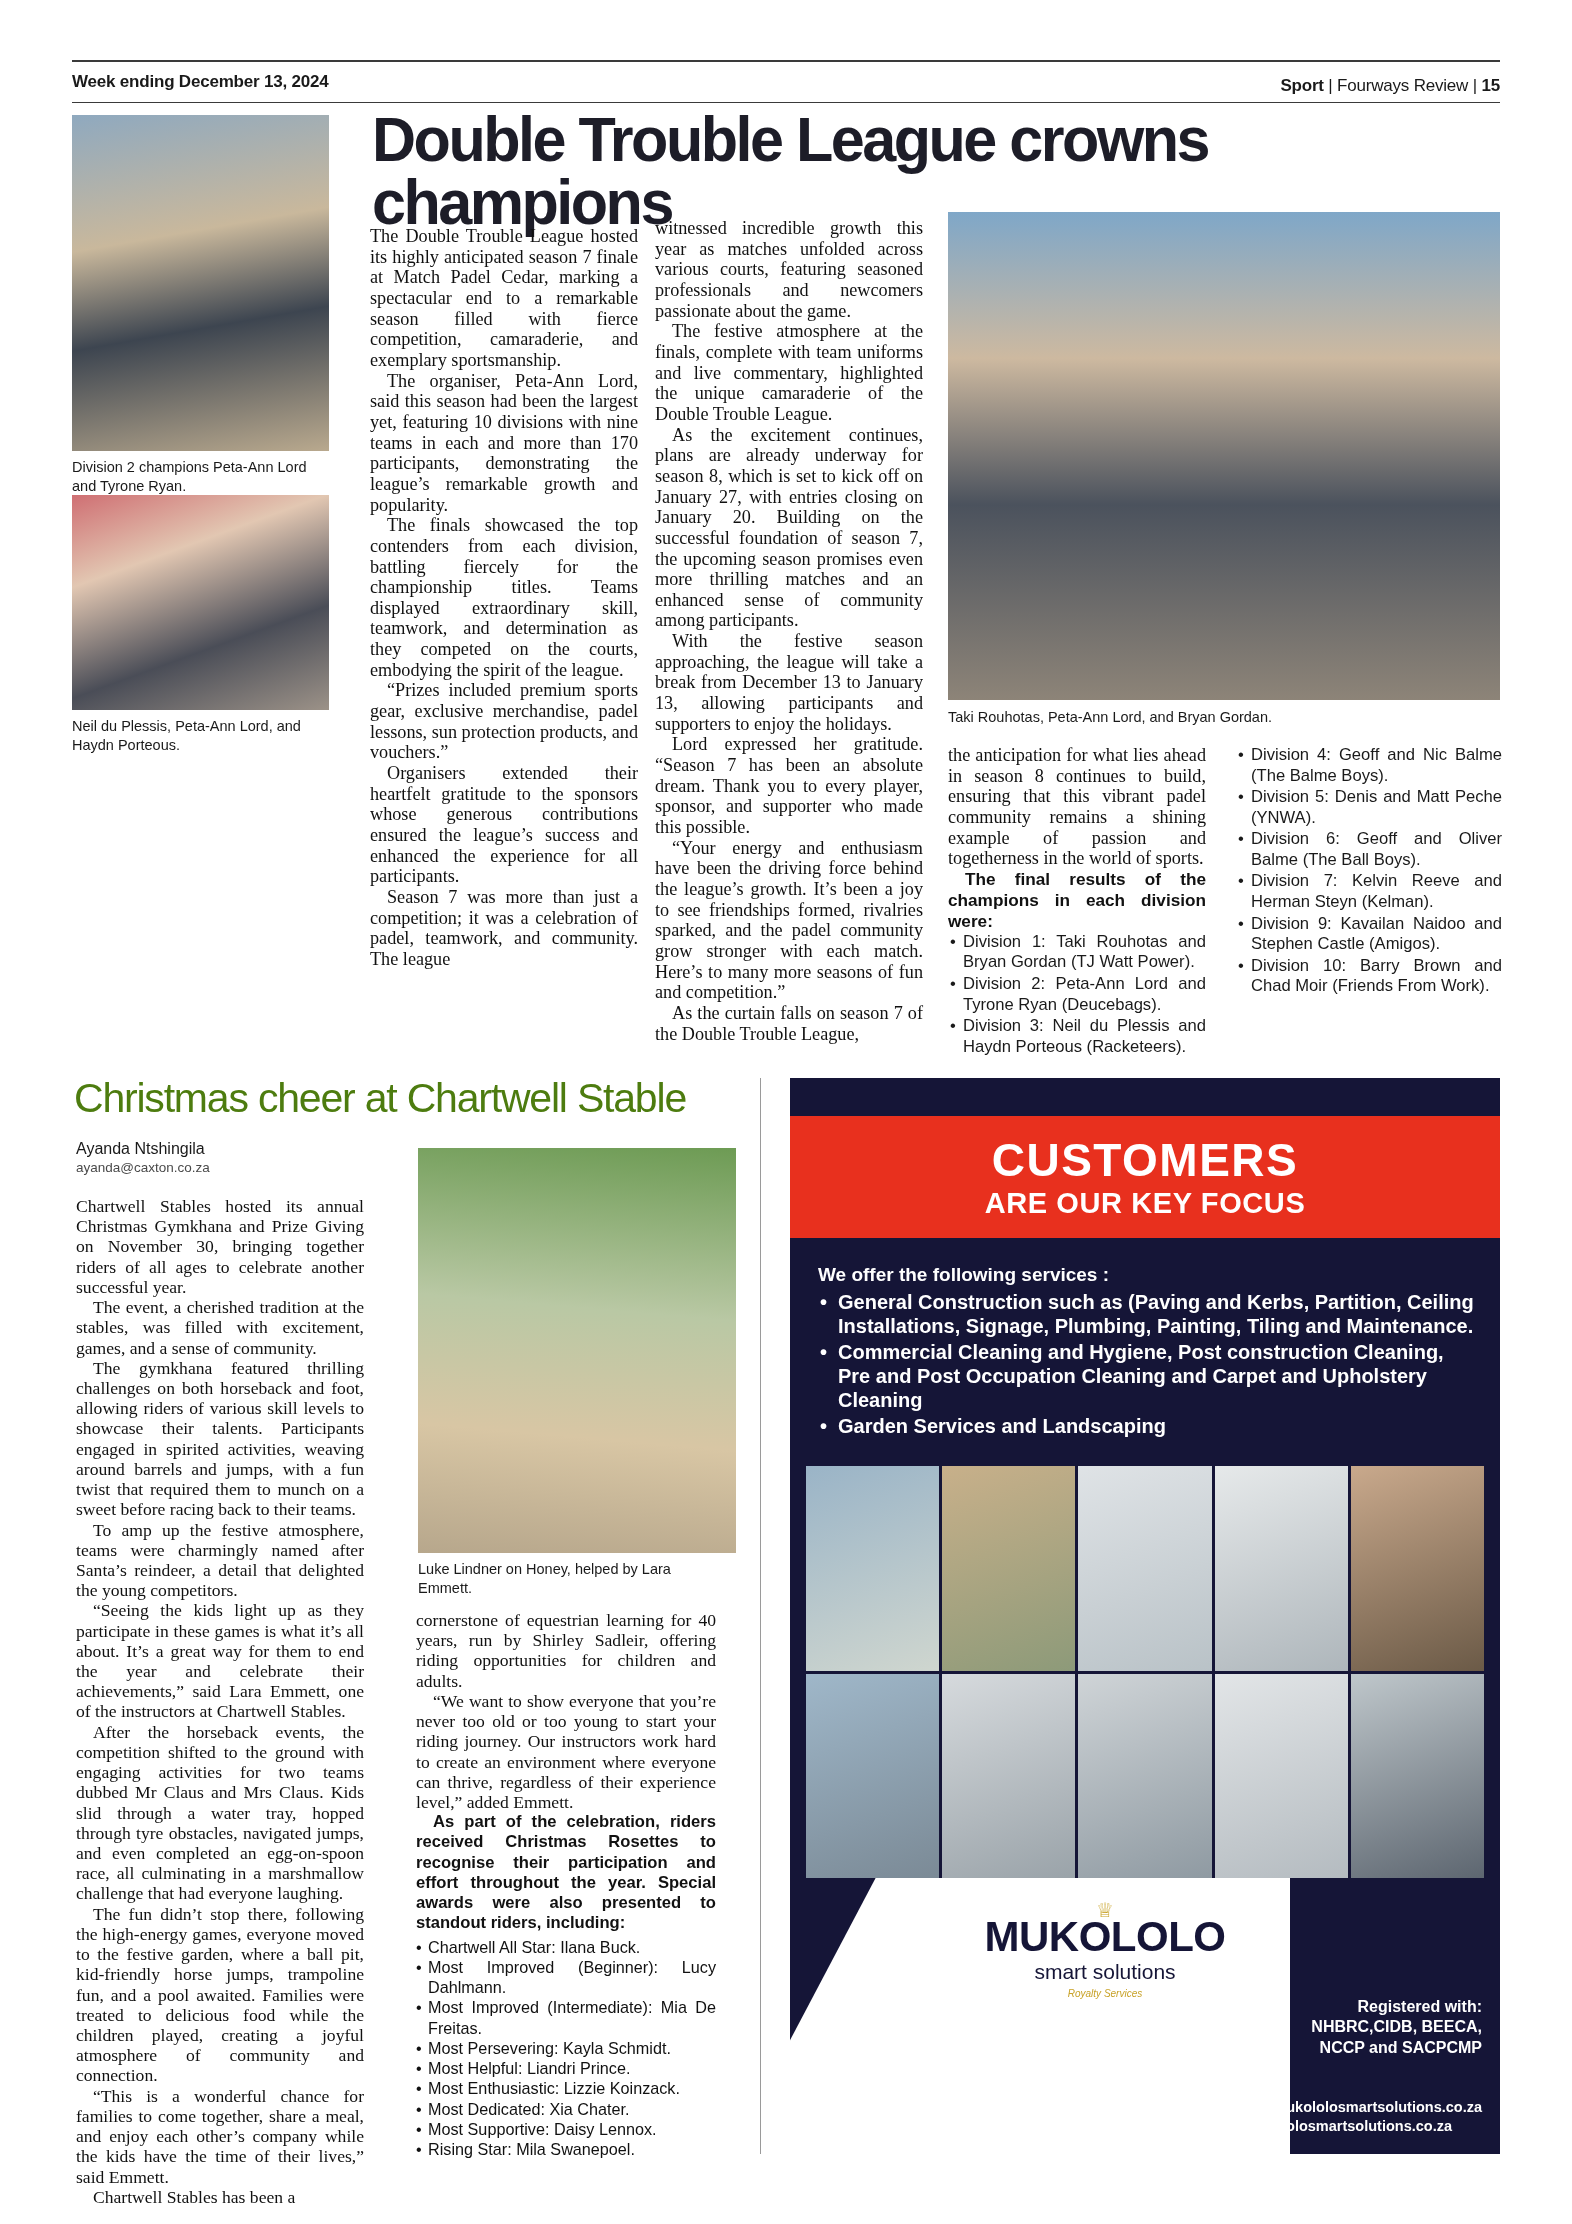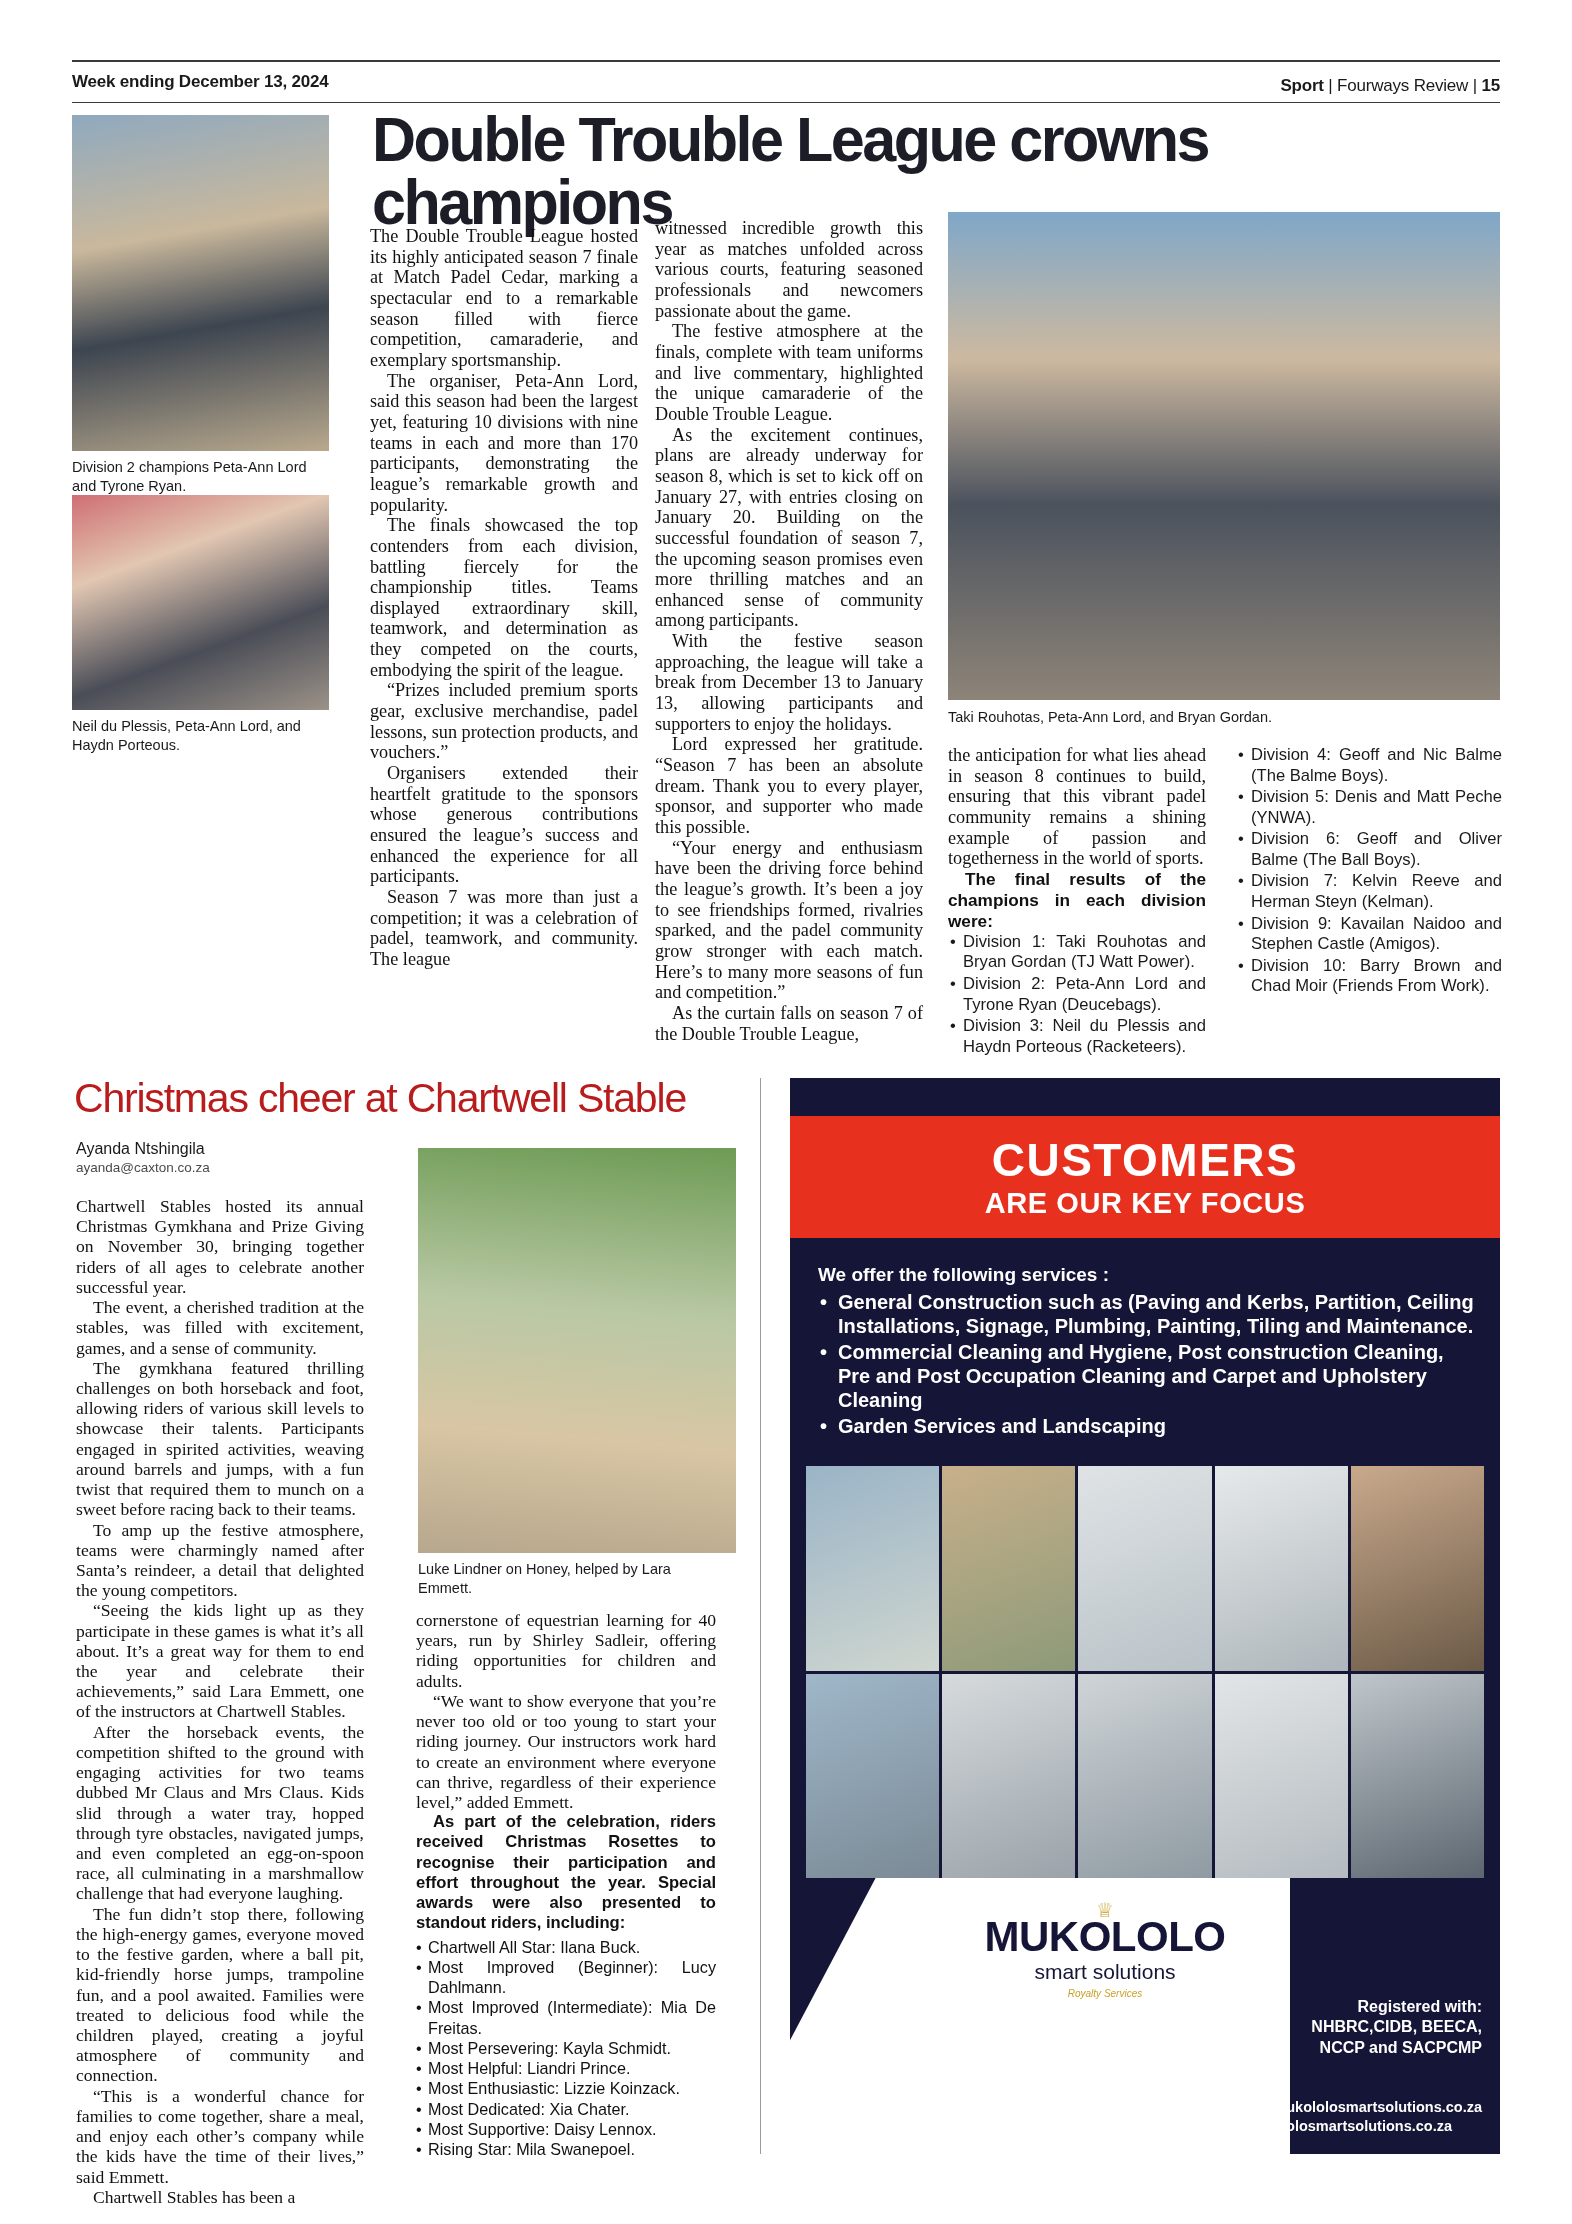--- a/index.html
+++ b/index.html
@@ -74,21 +74,21 @@
     list-style: none;
   }
   .bullets li { padding-left: 15px; position: relative; margin-bottom: 1px; }
   .bullets li::before { content: "\2022"; position: absolute; left: 2px; top: 0; }
 
   
   .sub-headline {
     position: absolute; left: 74px; top: 1078px; width: 700px;
     font-family: "Liberation Sans", sans-serif;
     font-size: 41px; font-weight: normal; letter-spacing: -1.2px;
-    color: #b91c1c; line-height: 1.0;
+    color: #4d7c0f; line-height: 1.0;
   }
   .byline {
     position: absolute; left: 76px; top: 1140px;
     font-family: "Liberation Sans", sans-serif; font-size: 16px; color: #1a1a1a;
   }
   .byline .mail { display: block; font-size: 13.5px; color: #4a4a4a; margin-top: 2px; }
 
   #a2c1 { left: 76px; top: 1196px; width: 288px; font-size: 17.6px; line-height: 1.15; }
   #a2c2 { left: 416px; top: 1610px; width: 300px; font-size: 17.6px; line-height: 1.15; }
 

